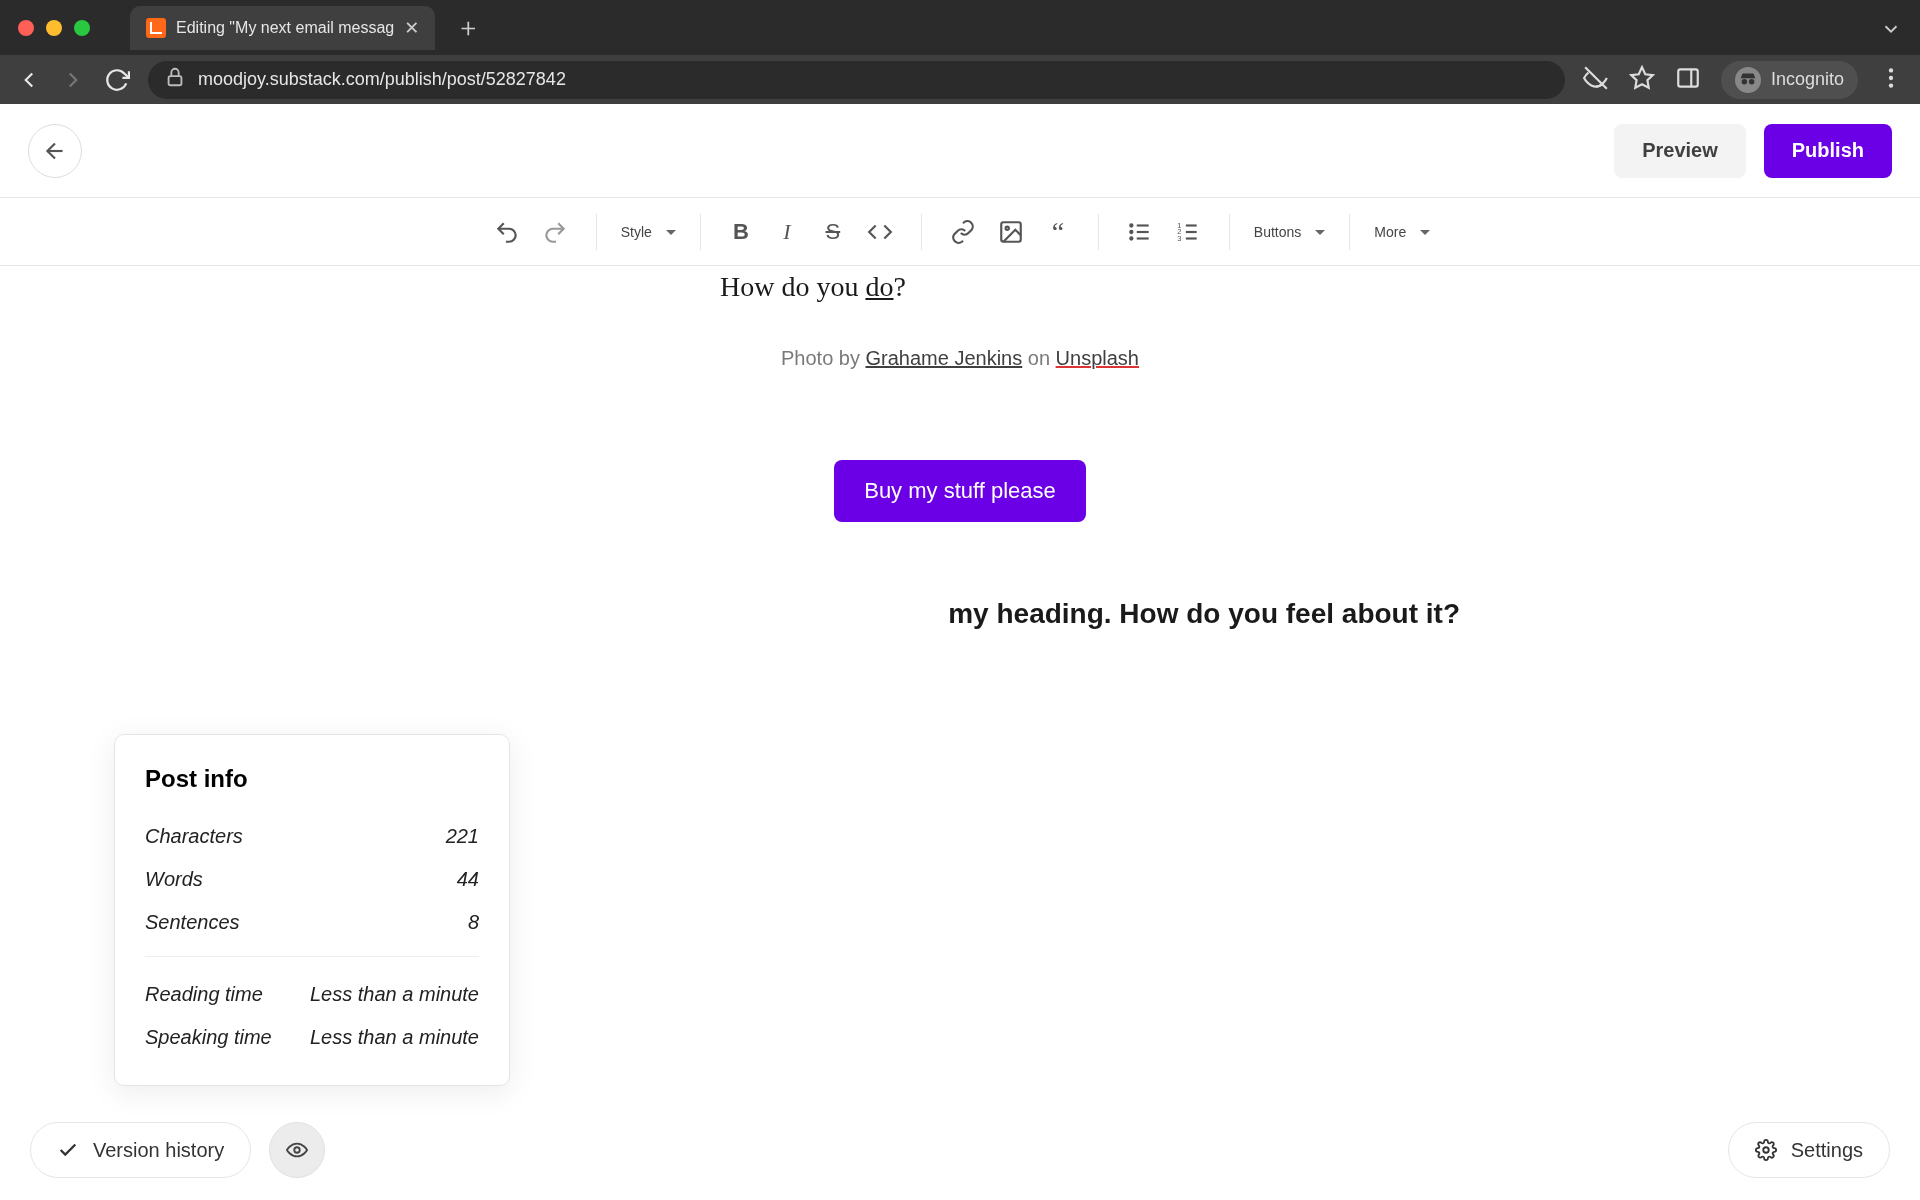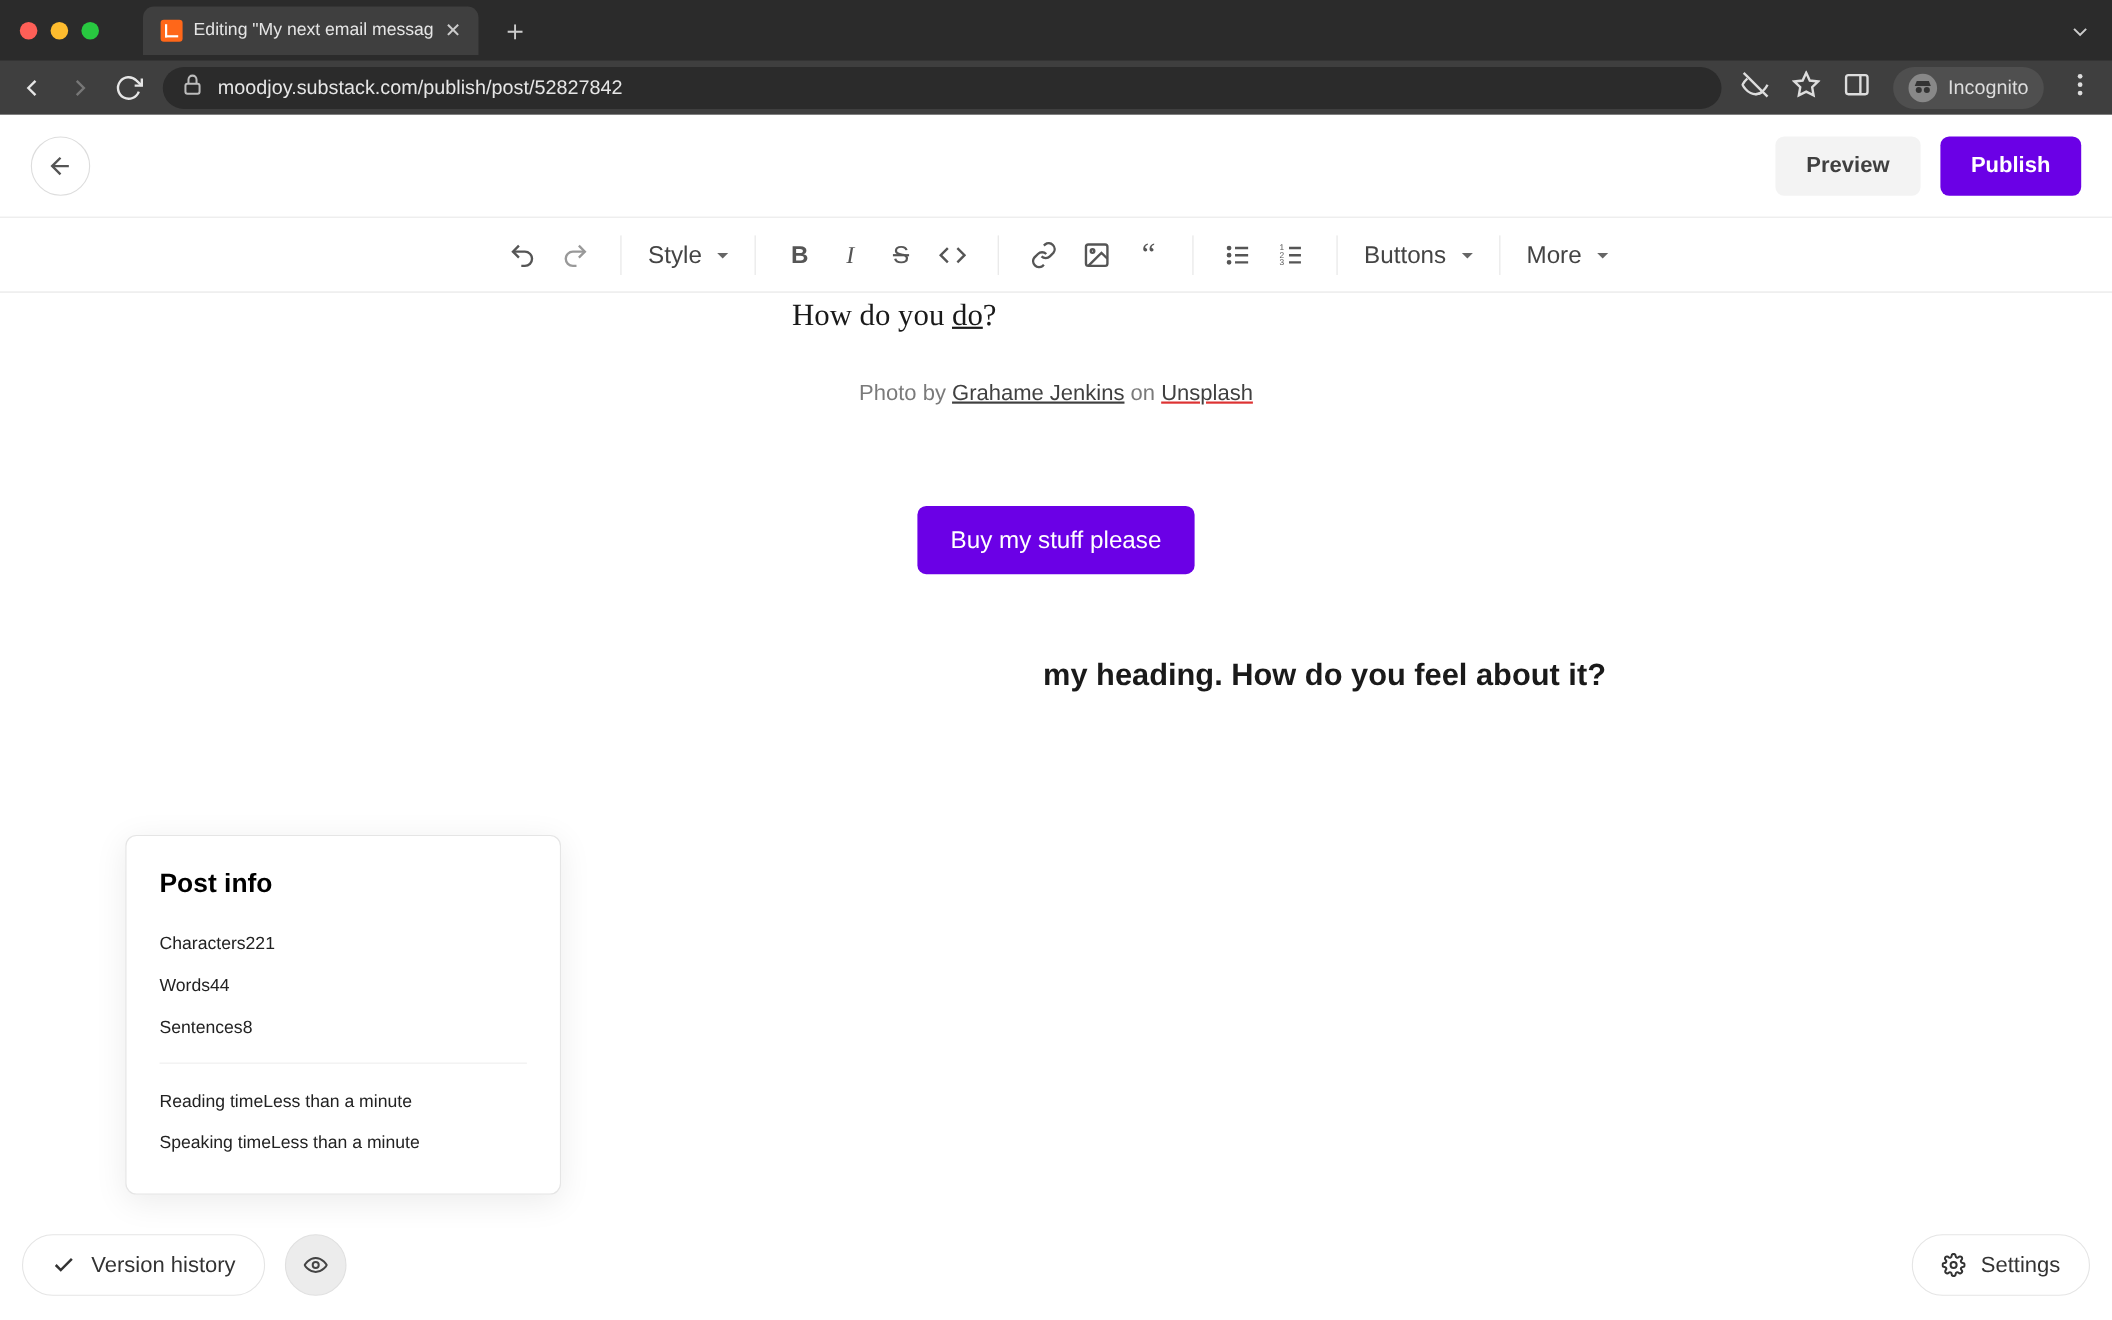--- a/index.html
+++ b/index.html
@@ -35,21 +35,21 @@
 .hdr-right { display:flex; gap:18px; }
 .btn { height:54px; padding:0 28px; border-radius:8px; font-size:20px; font-weight:600; display:flex; align-items:center; cursor:pointer; }
 .btn-preview { background:#f3f3f3; color:#404040; }
 .btn-publish { background:#6b00e6; color:#fff; }
 
 
 .toolbar { height:68px; border-bottom:1px solid #e5e5e5; display:flex; align-items:center; justify-content:center; gap:4px; background:#fff; position:relative; z-index:5;}
 .tb-group { display:flex; align-items:center; gap:2px; padding:0 14px; }
 .tb-sep { width:1px; height:36px; background:#e5e5e5; }
 .tb-btn { min-width:44px; height:44px; padding:0 10px; display:flex; align-items:center; justify-content:center; color:#555; cursor:pointer; border-radius:6px; font-size:18px;}
-.tb-label { font-size:22px; color:#444; font-weight:500; padding:0 6px; display:flex; align-items:center; gap:8px;}
+.tb-label { font-size:14px; color:#444; font-weight:500; padding:0 6px; display:flex; align-items:center; gap:8px;}
 .chev::after{content:""; display:inline-block; border:5px solid transparent; border-top-color:#666; transform:translateY(3px); margin-left:6px;}
 
 
 .editor { position:relative; height: calc(1200px - 104px - 94px - 68px); overflow:hidden;}
 .doc { width: 740px; margin: 15px auto; position:relative; }
 .partial-text { font-family: Georgia, 'Times New Roman', serif; font-size:28px; color:#1a1a1a; margin-top:-10px; padding-left:130px;}
 .partial-text .u { text-decoration: underline;}
 .figure { margin: 44px auto 0; width: 490px; }
 .car-img { width:490px; height:326px; background:#7f7f8c; position:relative; overflow:hidden;}
 
@@ -68,25 +68,25 @@
 .car-img .car .w1{left:48px;} .car-img .car .w2{right:58px;}
 .caption { text-align:center; color:#7a7a7a; font-size:20px; margin-top:22px;}
 .caption a { color:#404040; text-decoration: underline;}
 .caption a.red { text-decoration-color:#d33;}
 .cta { display:block; margin:90px auto 0; background:#6b00e6; color:#fff; font-size:22px; padding:18px 30px; border-radius:8px; border:none; cursor:pointer;}
 .heading-line { font-size:28px; font-weight:700; margin-top:76px; color:#1a1a1a; text-align:right; padding-left:220px; width:1000px; margin-left:auto; margin-right:auto;}
 
 
 .popover { position:absolute; left:114px; bottom:114px; width:396px; background:#fff; border:1px solid #e5e5e5; border-radius:10px; box-shadow:0 6px 30px rgba(0,0,0,.08); padding:30px 30px 26px;}
 .popover h3{ font-size:24px; font-weight:800; margin-bottom:22px;}
-.popover .row{ display:flex; font-size:16px; color:#222; padding:10px 0;}
+.popover .row{ display:flex; justify-content:space-between; font-size:20px; color:#222; padding:10px 0;font-style:italic;}
 .popover hr{ border:none; border-top:1px solid #eee; margin:12px 0 16px;}
 
 
-.bottom-bar { position:absolute; left:0; right:0; bottom:0; padding:22px 20px; display:flex; align-items:flex-start; justify-content:space-between;}
+.bottom-bar { position:absolute; left:0; right:0; bottom:0; padding:22px 30px; display:flex; align-items:flex-start; justify-content:space-between;}
 .pill { background:#fff; border:1px solid #e5e5e5; border-radius:999px; height:56px; padding:0 26px; display:flex; align-items:center; gap:14px; font-size:20px; color:#333; cursor:pointer;}
 .eye-btn { width:56px; height:56px; border-radius:50%; border:1px solid #e0e0e0; background:#ececec; display:flex; align-items:center; justify-content:center; cursor:pointer; margin-left:18px;}
 .left-cluster{ display:flex; align-items:center;}
 
 
 .svg { width:22px; height:22px; }
 .svg-lg{ width:26px; height:26px;}
 </style>
 </head>
 <body>

